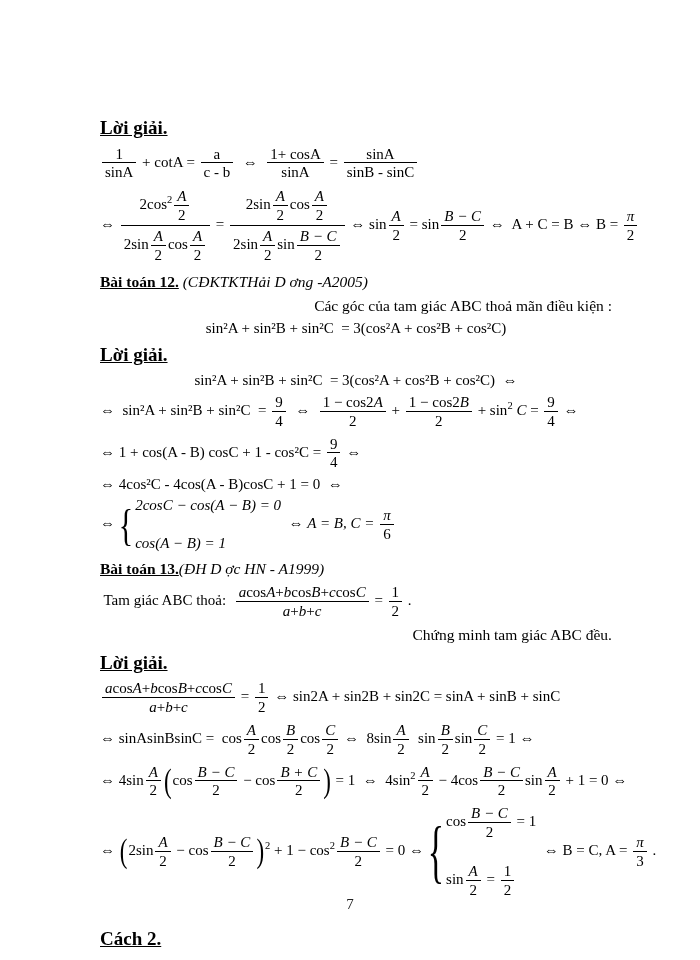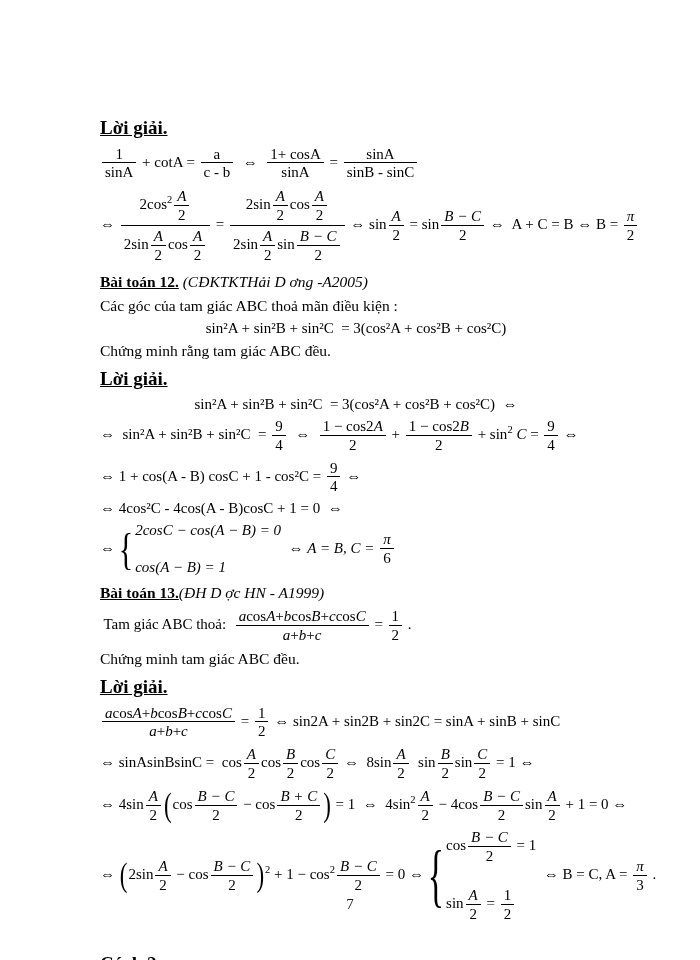--- a/index.html
+++ b/index.html
@@ -15,21 +15,21 @@
   .site{display:inline-block;margin-top:5px;color:#0a0ae0;font-family:"Liberation Sans",sans-serif;
         font-weight:bold;font-size:15px;text-decoration:underline;cursor:pointer;}
   
   #content{position:absolute;left:100px;right:88px;top:110px;font-size:15.5px;line-height:1.35;}
   .blk{margin:3px 0;}
   .heading{font-weight:bold;text-decoration:underline;font-size:19px;margin-top:6px;line-height:1.3;}
   .heading.gap{margin-top:28px;}
   .problem{margin-top:7px;line-height:1.3;}
   .problem .lbl{font-weight:bold;text-decoration:underline;}
   .problem .src{font-style:italic;}
-  .para{line-height:1.3;}
+  .para{line-height:1.3;text-align:right;}
   .math{font-size:15px;white-space:pre;line-height:1.15;margin:4px 0;}
   .math.center{text-align:center;}
   .mi{font-style:italic;}
   sup.ms{font-size:10.5px;line-height:0;vertical-align:super;}
   .frac{display:inline-block;vertical-align:middle;text-align:center;margin:1px 2px;line-height:1.12;}
   .frac .fn{display:block;padding:0 3px 0;}
   .frac .fd{display:block;border-top:1px solid #000;padding:1px 3px 0;}
   .bigp{display:inline-block;transform:scaleY(1.45);transform-origin:center;font-size:23px;
         vertical-align:middle;line-height:1;padding:0 1px;}
   .sys{display:inline-flex;align-items:center;vertical-align:middle;}
@@ -46,21 +46,20 @@
 
 <div class="page">
 
   <div id="content">
       <div class="blk heading">Lời giải.</div>
       <div class="blk math"><span class="frac"><span class="fn"><span class="mtext">1</span></span><span class="fd"><span class="mtext">sinA</span></span></span><span class="mtext"> + cotA = </span><span class="frac"><span class="fn"><span class="mtext">a</span></span><span class="fd"><span class="mtext">c - b</span></span></span><span class="mtext">  ⇔  </span><span class="frac"><span class="fn"><span class="mtext">1+ cosA</span></span><span class="fd"><span class="mtext">sinA</span></span></span><span class="mtext"> = </span><span class="frac"><span class="fn"><span class="mtext">sinA</span></span><span class="fd"><span class="mtext">sinB - sinC</span></span></span></div>
       <div class="blk math"><span class="mtext">⇔ </span><span class="frac"><span class="fn"><span class="mtext">2cos</span><sup class="ms">2</sup><span class="frac"><span class="fn"><span class="mi">A</span></span><span class="fd"><span class="mtext">2</span></span></span></span><span class="fd"><span class="mtext">2sin</span><span class="frac"><span class="fn"><span class="mi">A</span></span><span class="fd"><span class="mtext">2</span></span></span><span class="mtext">cos</span><span class="frac"><span class="fn"><span class="mi">A</span></span><span class="fd"><span class="mtext">2</span></span></span></span></span><span class="mtext"> = </span><span class="frac"><span class="fn"><span class="mtext">2sin</span><span class="frac"><span class="fn"><span class="mi">A</span></span><span class="fd"><span class="mtext">2</span></span></span><span class="mtext">cos</span><span class="frac"><span class="fn"><span class="mi">A</span></span><span class="fd"><span class="mtext">2</span></span></span></span><span class="fd"><span class="mtext">2sin</span><span class="frac"><span class="fn"><span class="mi">A</span></span><span class="fd"><span class="mtext">2</span></span></span><span class="mtext">sin</span><span class="frac"><span class="fn"><span class="mi">B − C</span></span><span class="fd"><span class="mtext">2</span></span></span></span></span><span class="mtext"> ⇔ sin</span><span class="frac"><span class="fn"><span class="mi">A</span></span><span class="fd"><span class="mtext">2</span></span></span><span class="mtext"> = sin</span><span class="frac"><span class="fn"><span class="mi">B − C</span></span><span class="fd"><span class="mtext">2</span></span></span><span class="mtext"> ⇔  A + C = B ⇔ B = </span><span class="frac"><span class="fn"><span class="mi">π</span></span><span class="fd"><span class="mtext">2</span></span></span></div>
       <div class="blk problem"><span class="lbl">Bài toán 12.</span><span class="src"> (CĐKTKTHải D ơng -A2005)</span></div>
       <div class="blk para">Các góc của tam giác ABC thoả mãn điều kiện :</div>
       <div class="blk math center"><span class="mtext">sin²A + sin²B + sin²C  = 3(cos²A + cos²B + cos²C)</span></div>
-      <div class="blk para">Chứng minh rằng tam giác ABC đều.</div>
       <div class="blk heading">Lời giải.</div>
       <div class="blk math center"><span class="mtext">sin²A + sin²B + sin²C  = 3(cos²A + cos²B + cos²C)  ⇔</span></div>
       <div class="blk math"><span class="mtext">⇔  sin²A + sin²B + sin²C  = </span><span class="frac"><span class="fn"><span class="mtext">9</span></span><span class="fd"><span class="mtext">4</span></span></span><span class="mtext">  ⇔  </span><span class="frac"><span class="fn"><span class="mtext">1 − cos2</span><span class="mi">A</span></span><span class="fd"><span class="mtext">2</span></span></span><span class="mtext"> + </span><span class="frac"><span class="fn"><span class="mtext">1 − cos2</span><span class="mi">B</span></span><span class="fd"><span class="mtext">2</span></span></span><span class="mtext"> + sin</span><sup class="ms">2</sup><span class="mi"> C</span><span class="mtext"> = </span><span class="frac"><span class="fn"><span class="mtext">9</span></span><span class="fd"><span class="mtext">4</span></span></span><span class="mtext"> ⇔</span></div>
       <div class="blk math"><span class="mtext">⇔ 1 + cos(A - B) cosC + 1 - cos²C = </span><span class="frac"><span class="fn"><span class="mtext">9</span></span><span class="fd"><span class="mtext">4</span></span></span><span class="mtext"> ⇔</span></div>
       <div class="blk math"><span class="mtext">⇔ 4cos²C - 4cos(A - B)cosC + 1 = 0  ⇔</span></div>
       <div class="blk math"><span class="mtext">⇔ </span><span class="sys"><span class="lb lb-sm">{</span><span class="rows"><span class="row"><span class="mi">2cosC − cos(A − B) = 0</span></span><span class="row"><span class="mi">cos(A − B) = 1</span></span></span></span><span class="mtext">  ⇔ </span><span class="mi">A = B, C = </span><span class="frac"><span class="fn"><span class="mi">π</span></span><span class="fd"><span class="mtext">6</span></span></span></div>
       <div class="blk problem"><span class="lbl">Bài toán 13.</span><span class="src">(ĐH D ợc HN - A1999)</span></div>
       <div class="blk math"><span class="mtext"> Tam giác ABC thoả:  </span><span class="frac"><span class="fn"><span class="mi">a</span><span class="mtext">cos</span><span class="mi">A</span><span class="mtext">+</span><span class="mi">b</span><span class="mtext">cos</span><span class="mi">B</span><span class="mtext">+</span><span class="mi">c</span><span class="mtext">cos</span><span class="mi">C</span></span><span class="fd"><span class="mi">a</span><span class="mtext">+</span><span class="mi">b</span><span class="mtext">+</span><span class="mi">c</span></span></span><span class="mtext"> = </span><span class="frac"><span class="fn"><span class="mtext">1</span></span><span class="fd"><span class="mtext">2</span></span></span><span class="mtext"> .</span></div>
       <div class="blk para">Chứng minh tam giác ABC đều.</div>
       <div class="blk heading">Lời giải.</div>

